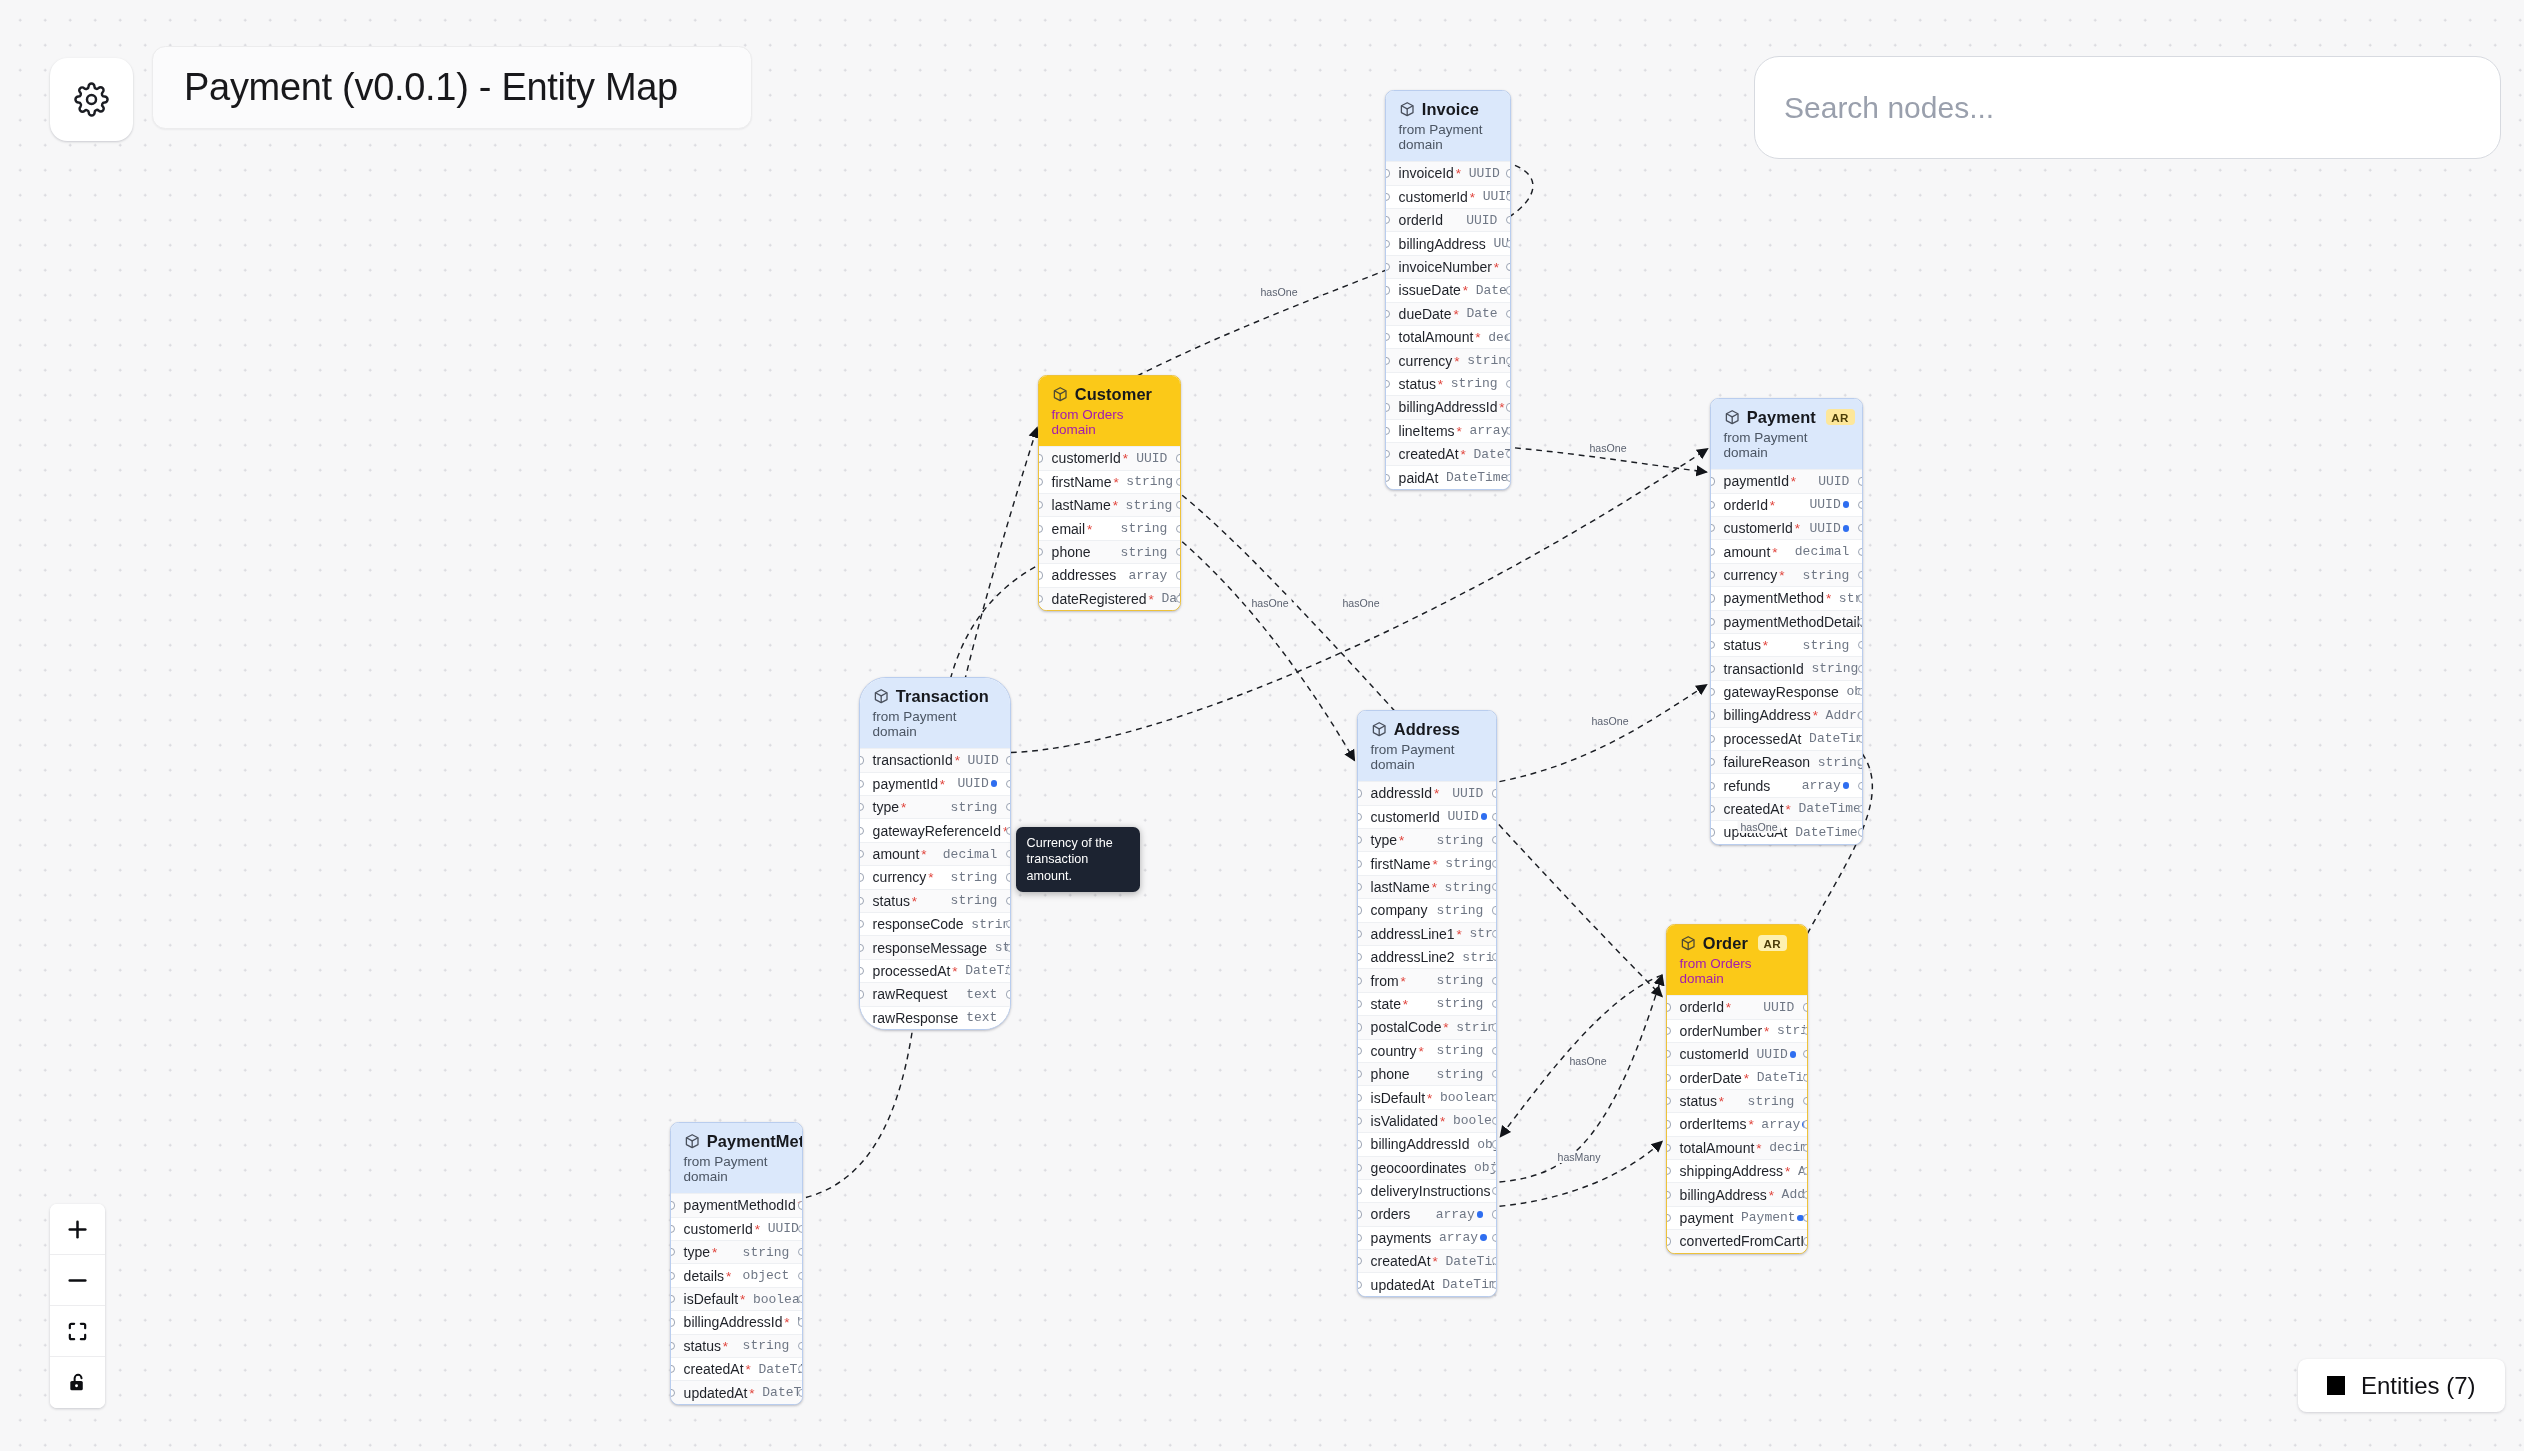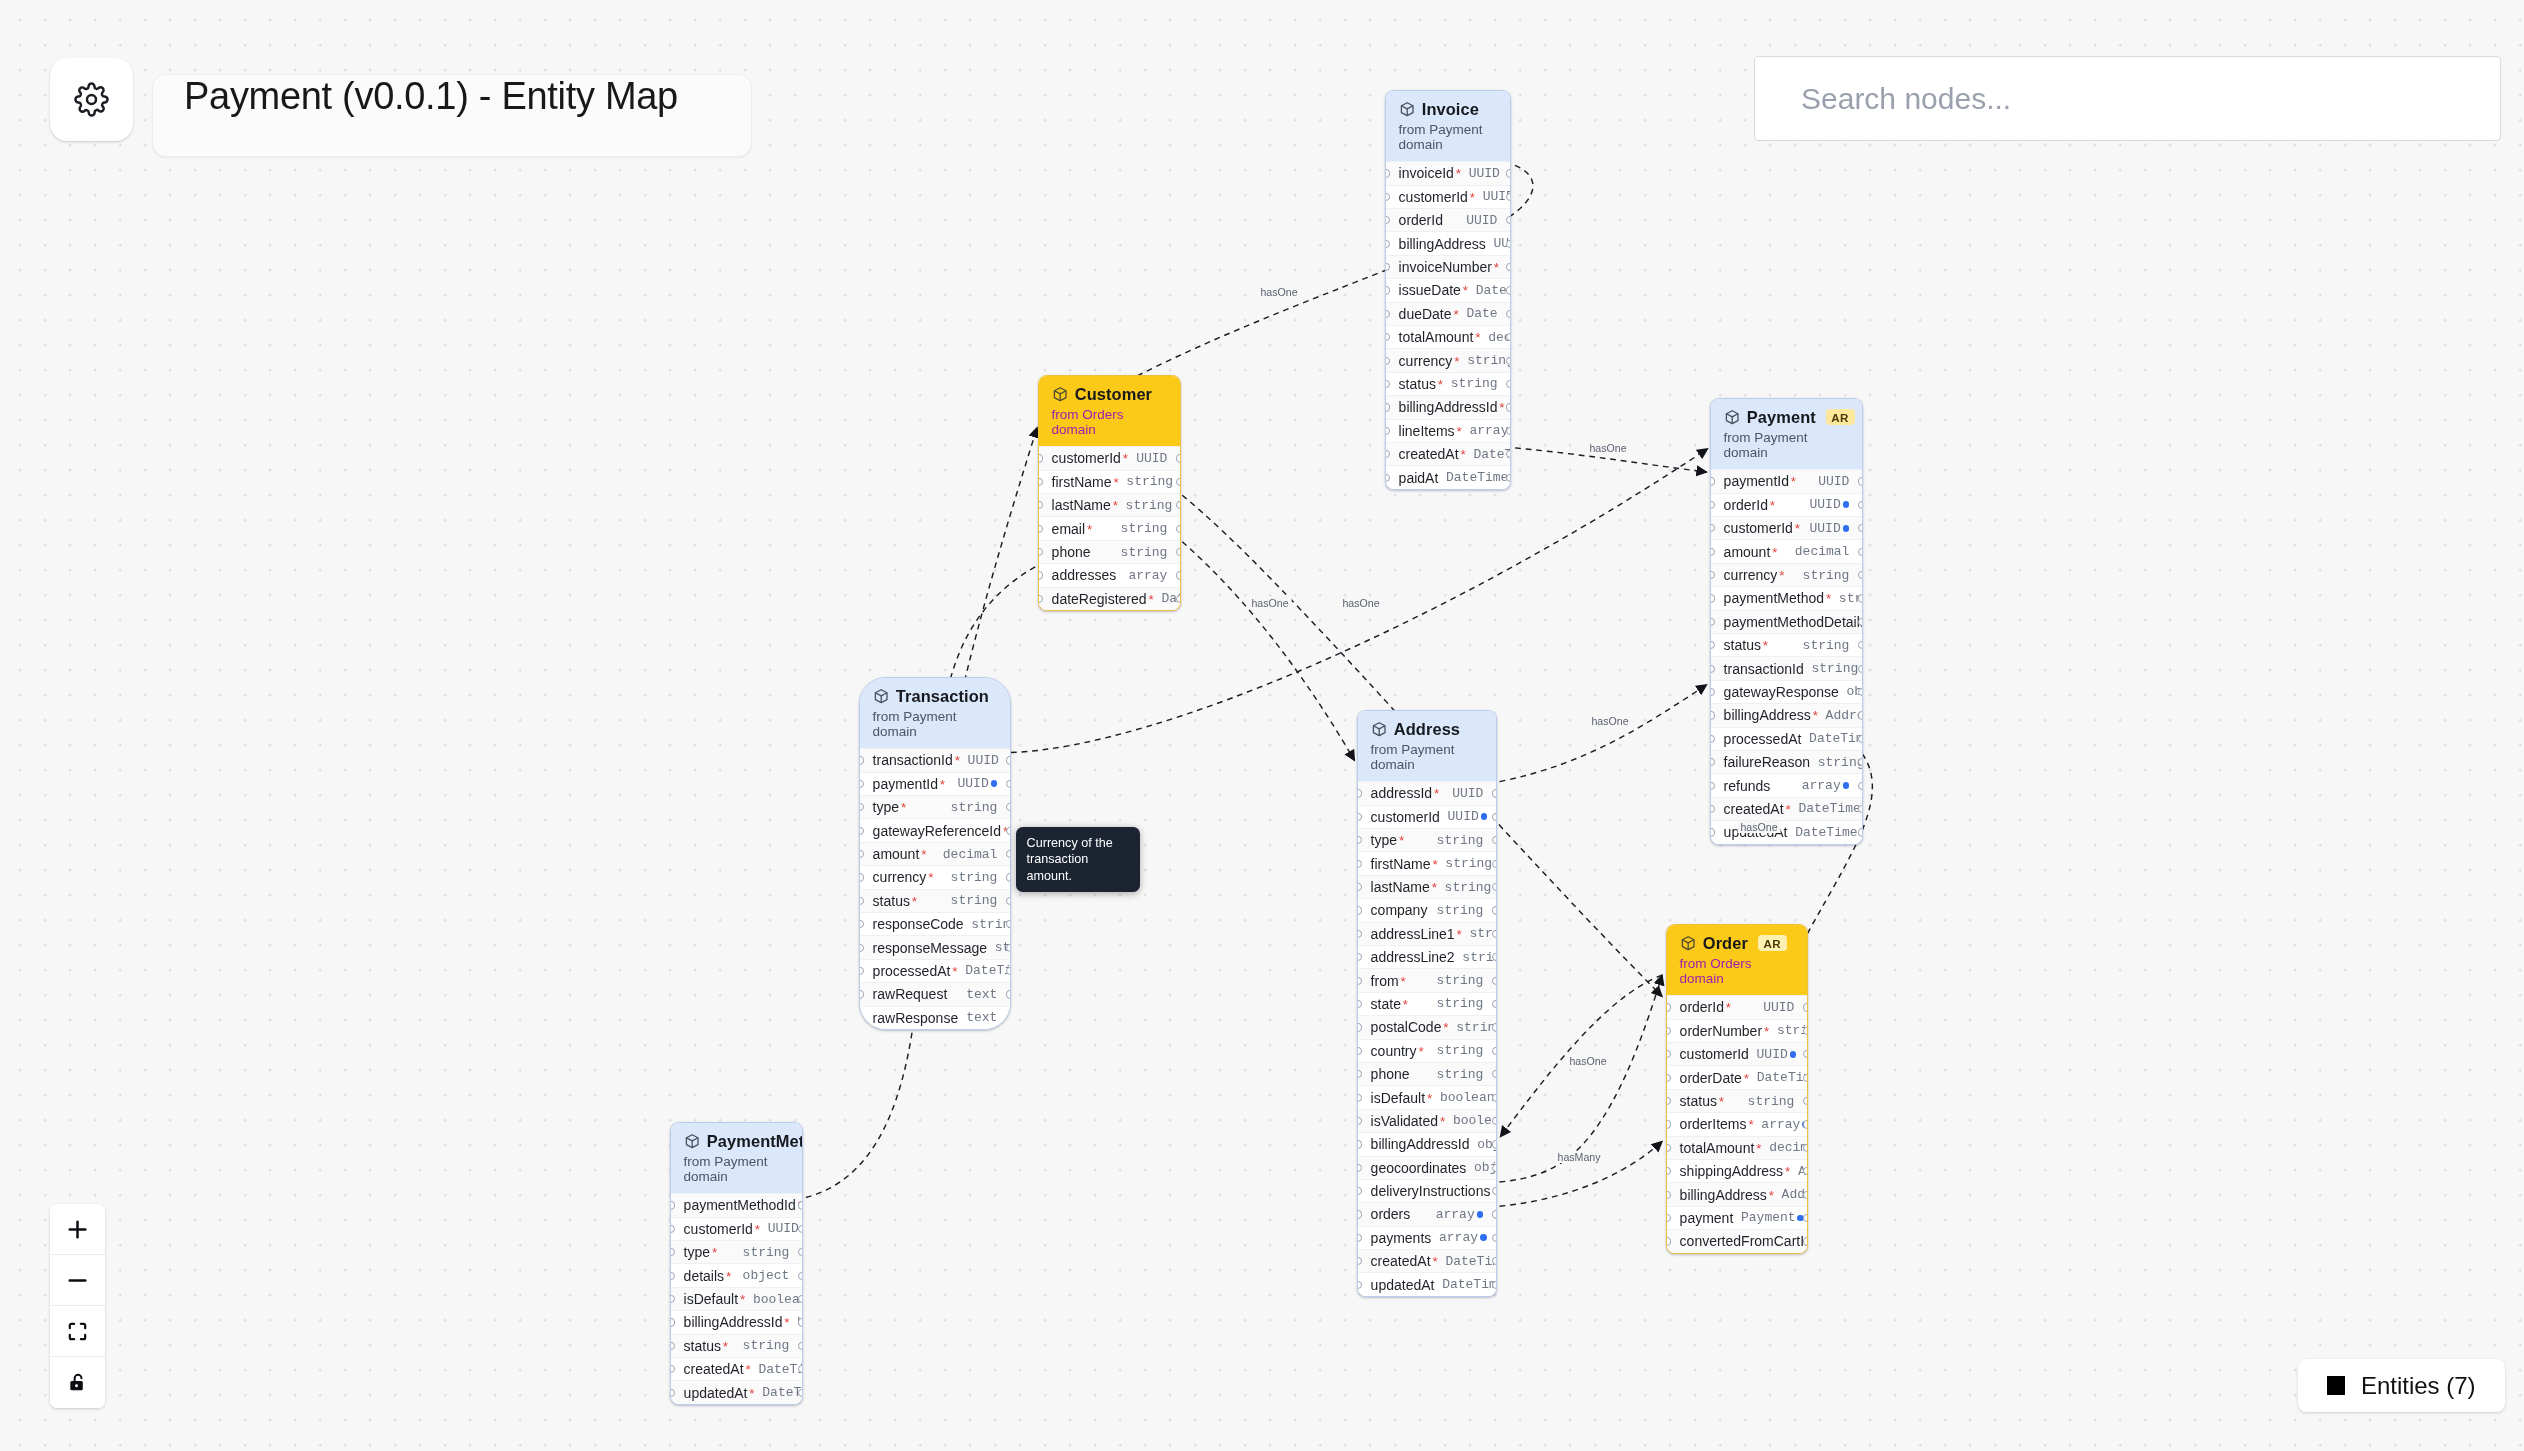--- a/index.html
+++ b/index.html
@@ -22,32 +22,32 @@
   
   .gear-btn {
     position: absolute; left: 50px; top: 58px;
     width: 83px; height: 83px;
     background: #ffffff; border-radius: 17.4px;
     box-shadow: 0 1px 2.9px rgba(16,20,40,.13), 0 1px 1.9px rgba(16,20,40,.07);
     display: flex; align-items: center; justify-content: center;
     cursor: pointer;
   }
   .title-pill {
-    position: absolute; left: 152px; top: 74px;
+    position: absolute; left: 152px; top: 46px;
     height: 83px; min-width: 600px;
     background: #fbfbfc; border: 1px solid #ececed; border-radius: 13.5px;
-    display: flex; padding: 0 31px;
+    display: flex; align-items: center; padding: 0 31px;
     box-shadow: 0 1px 1.9px rgba(16,20,40,.05);
   }
   .title-pill span { font-size: 38px; font-weight: 400; color: #18181b; letter-spacing: -0.3px; }
   .search-box {
     position: absolute; left: 1754px; top: 56px;
-    width: 747px; height: 85px;
-    background: #ffffff; border: 1px solid #d7dae0; border-radius: 4px;
-    padding: 0 46px; font-size: 30px; color: #101014;
+    width: 747px; height: 103px;
+    background: #ffffff; border: 1px solid #d7dae0; border-radius: 25px;
+    padding: 0 29px; font-size: 30px; color: #101014;
     font-family: "Liberation Sans", sans-serif;
     outline: none;
   }
   .search-box::placeholder { color: #9aa0ad; }
 
   
   .node {
     position: absolute;
     background: #ffffff;
     border-radius: 8.7px;

